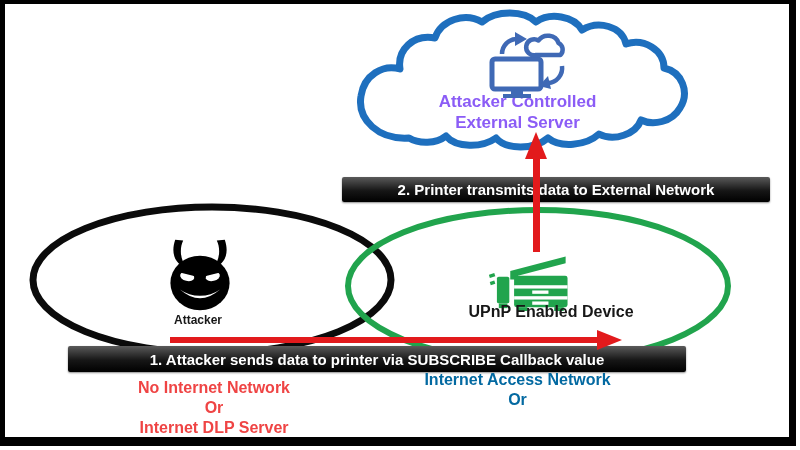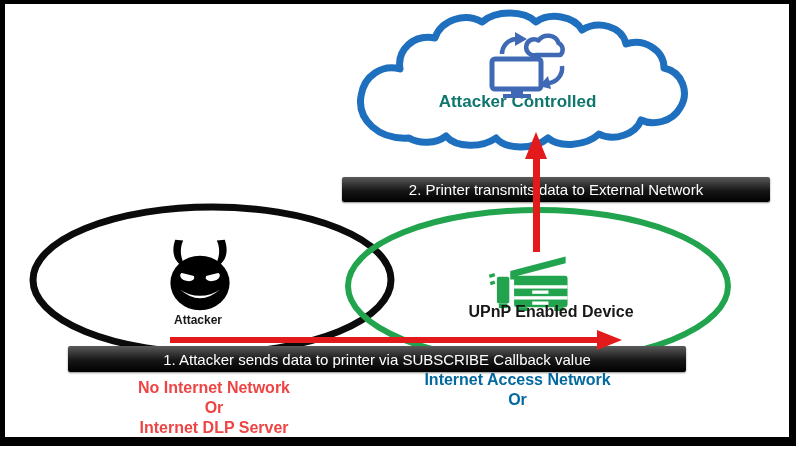--- a/index.html
+++ b/index.html
@@ -9,27 +9,27 @@
   }
   .abs{position:absolute;}
   .frame{
     left:0;top:0;width:796px;height:446px;box-sizing:border-box;
     border-style:solid;border-color:#000;border-width:4px 7px 9px 5px;
     pointer-events:none;z-index:9;
   }
   .banner{
     background:linear-gradient(180deg,#5a5a5a 0%,#161616 55%,#000 100%);
     color:#fff;display:flex;align-items:center;justify-content:center;
-    font-weight:400;border-radius:2px;box-shadow:0 1px 2px rgba(0,0,0,.45);
+    font-weight:700;border-radius:2px;box-shadow:0 1px 2px rgba(0,0,0,.45);
     white-space:nowrap;z-index:4;
   }
   .banner.step2{left:342px;top:177px;width:428px;height:25px;font-size:15px;}
   .banner.step1{left:68px;top:346px;width:618px;height:26px;font-size:15px;}
   .cloud-text{left:390px;top:91px;width:255px;text-align:center;
-    font-size:17px;font-weight:700;line-height:21px;color:#0f766e;z-index:3;}
+    font-size:17px;font-weight:700;line-height:21px;color:#8b5cf6;z-index:3;}
   .node-label{font-weight:700;text-align:center;color:#171717;z-index:5;}
   .attacker-label{left:136px;top:313px;width:124px;font-size:12px;}
   .device-label{left:446px;top:303px;width:210px;font-size:16px;}
   .note{font-size:16px;font-weight:700;text-align:center;line-height:20px;z-index:5;}
   .note-left{left:94px;top:378px;width:240px;color:#ef4444;}
   .note-right{left:395px;top:370px;width:245px;color:#0369a1;}
   svg{display:block;}
   .layer{left:0;top:0;z-index:2;}
   .arrows{z-index:6;}
   .icon{z-index:5;}
@@ -83,20 +83,21 @@
       <path d="M48 25 a8 8 0 1 1 2.5 -14.5 a11 10 0 0 1 20 2.5 a7.5 7.5 0 0 1 2 12 z" fill="#fff" stroke="#3F69B5" stroke-width="4.5" stroke-linejoin="round"></path>
       <path d="M14 24 A15 15 0 0 1 29 9" fill="none" stroke="#3F69B5" stroke-width="4.5"></path>
       <polygon points="27,2 39,9 27,16" fill="#3F69B5"></polygon>
       <path d="M74 36 A15 15 0 0 1 60 53" fill="none" stroke="#3F69B5" stroke-width="4.5"></path>
       <polygon points="51,56 63,59 60,46" fill="#3F69B5"></polygon>
     </g>
   </svg>
 
   <div class="abs cloud-text">
     <div>Attacker Controlled</div>
+    <div>External Server</div>
   </div>
 
   <svg class="abs icon" style="left:160px;top:238px;" width="80" height="74" viewBox="0 0 100 92">
     <path d="M19 2 C13 20 19 33 35 38 C25 29 24 13 29 3 Z" fill="#000"></path>
     <path d="M81 2 C87 20 81 33 65 38 C75 29 76 13 71 3 Z" fill="#000"></path>
     <ellipse cx="50" cy="56" rx="37" ry="34" fill="#000"></ellipse>
     <ellipse cx="34" cy="48" rx="9" ry="5.5" fill="#fff" transform="rotate(14 34 48)"></ellipse>
     <ellipse cx="66" cy="48" rx="9" ry="5.5" fill="#fff" transform="rotate(-14 66 48)"></ellipse>
     <rect x="21" y="36" width="26" height="9" fill="#000" transform="rotate(14 34 44)"></rect>
     <rect x="53" y="36" width="26" height="9" fill="#000" transform="rotate(-14 66 44)"></rect>

